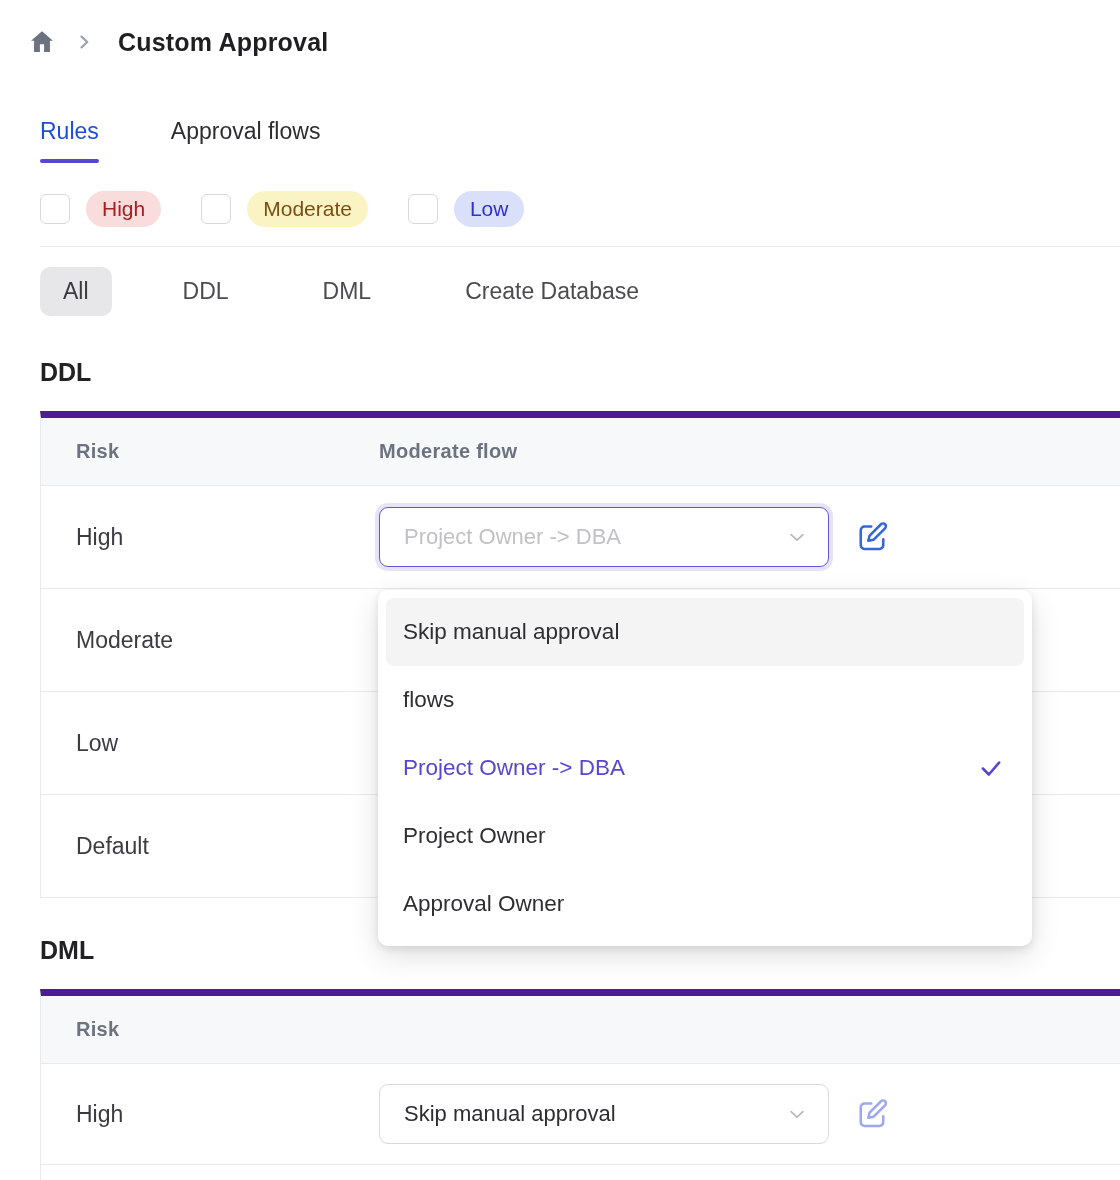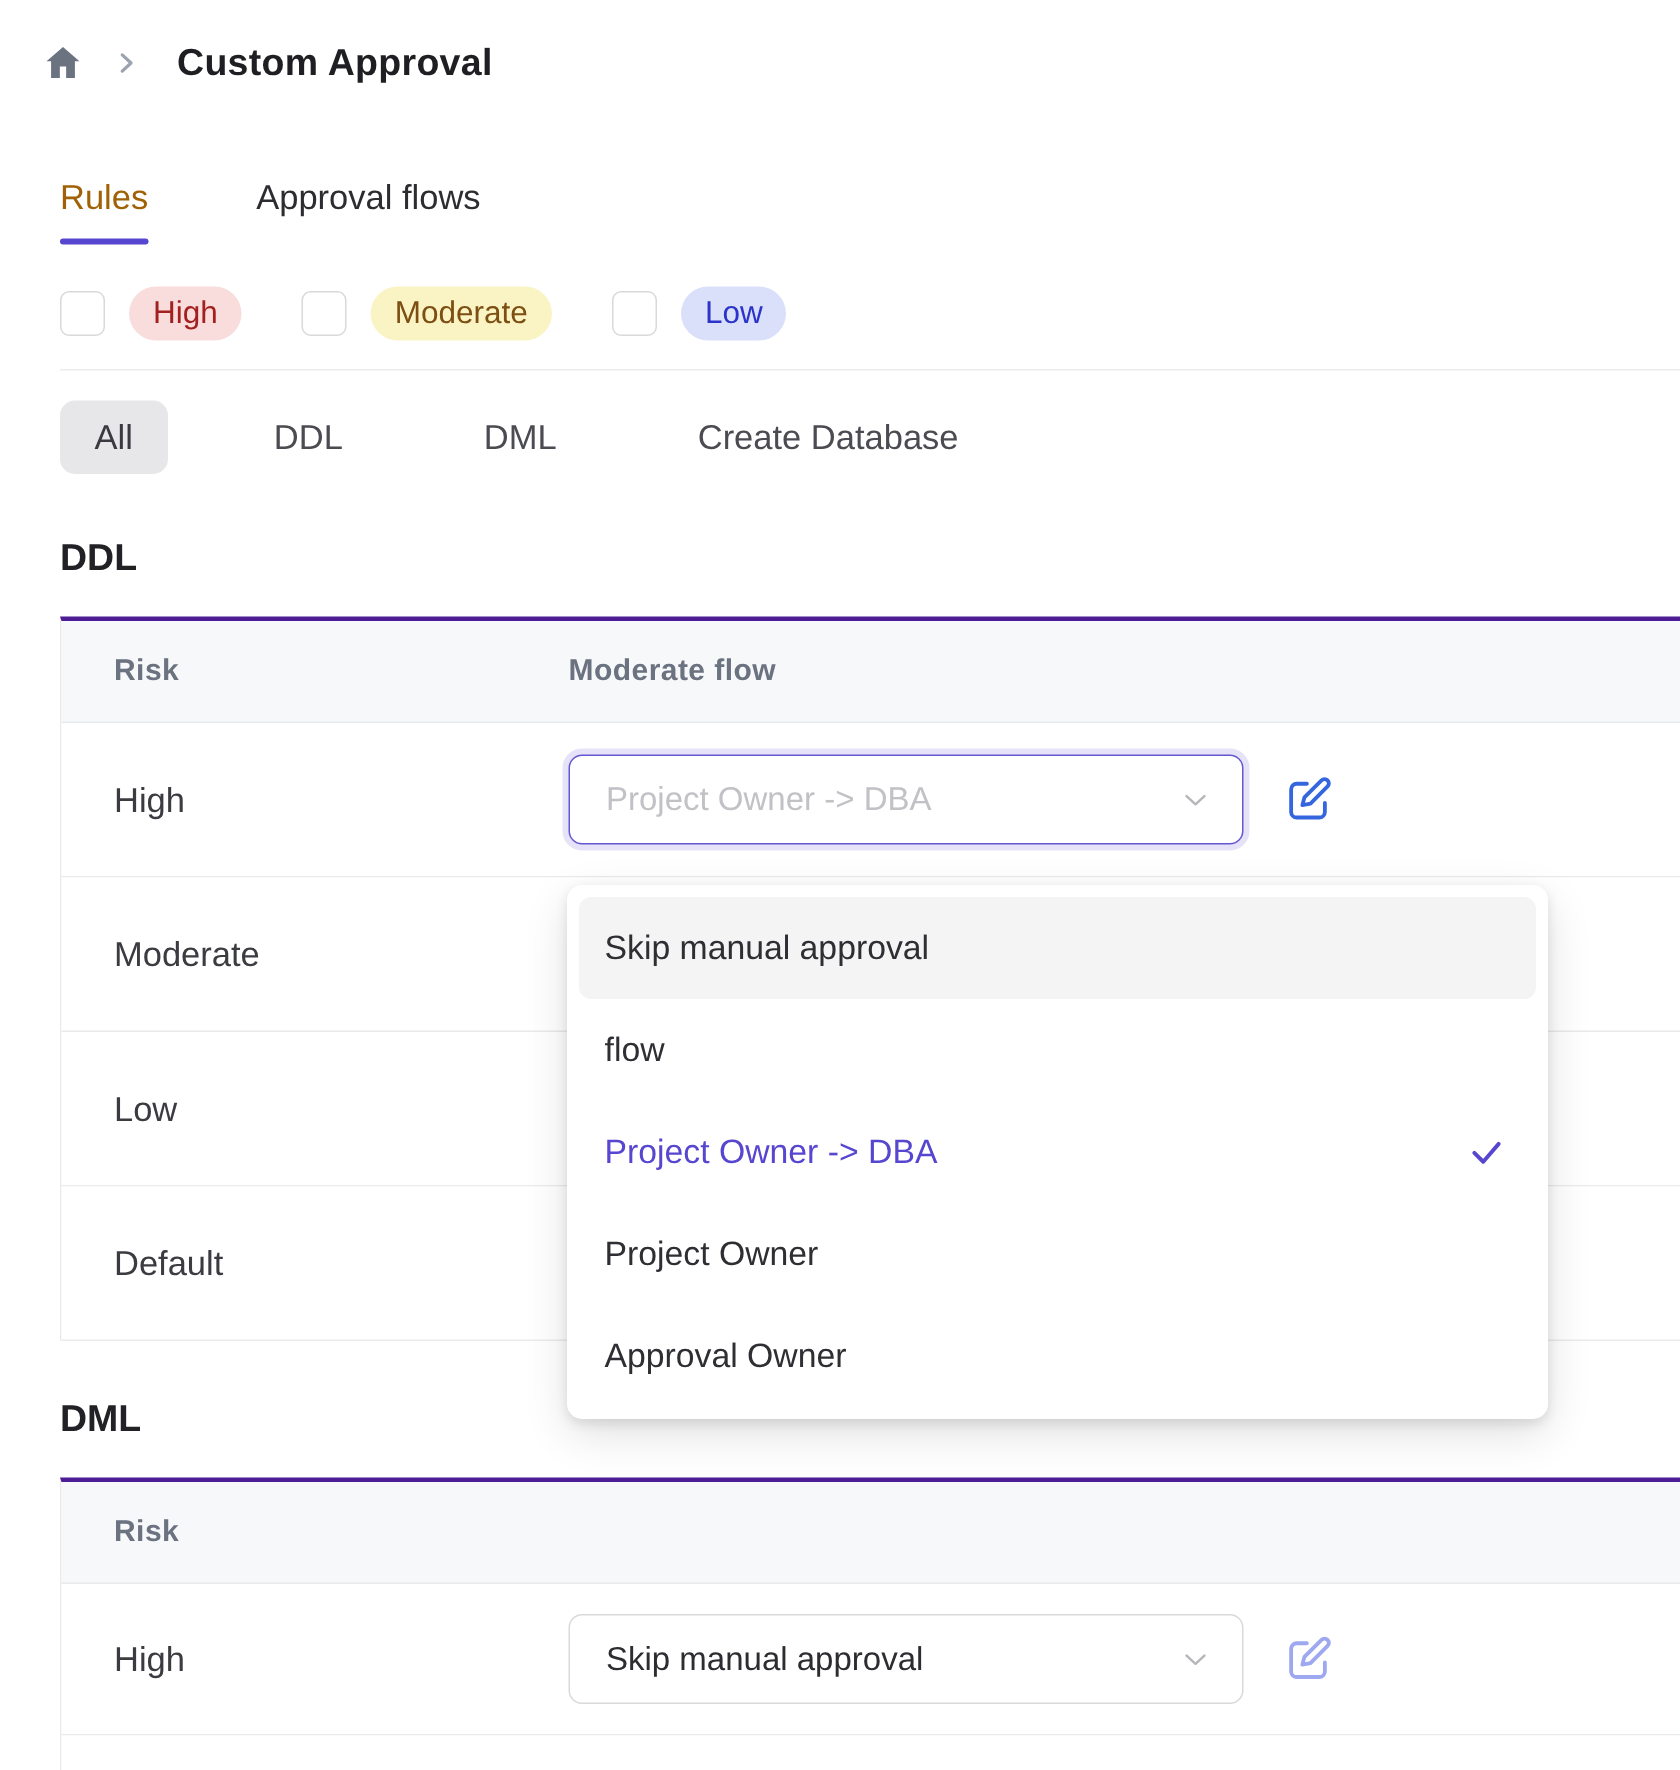--- a/index.html
+++ b/index.html
@@ -14,21 +14,21 @@
 
   
   .breadcrumb { display: flex; align-items: center; gap: 18px; padding: 22px 12px 0 28px; height: 40px; }
   .home-icon svg { display: block; }
   .crumb-chevron svg { display: block; }
   .page-title { font-size: 25px; font-weight: 700; color: #1f1f23; letter-spacing: .2px; margin-left: 6px; }
 
   
   .tabs { display: flex; gap: 72px; margin: 56px 0 0 40px; }
   .tab { font-size: 23px; color: #2d2d31; cursor: pointer; }
-  .tab.active { color: #a16207; }
+  .tab.active { color: #1d4ed8; }
   .tab .underline { height: 4px; border-radius: 2px; background: transparent; margin-top: 14px; }
   .tab.active .underline { background: #5747d0; }
 
   
   .risk-filters { display: flex; align-items: center; gap: 40px; margin: 28px 0 0 40px; height: 36px; }
   .risk-filter { display: flex; align-items: center; gap: 16px; }
   .checkbox { width: 30px; height: 30px; border: 1.5px solid #d9d9dc; border-radius: 6px; background: #fff; box-sizing: border-box; }
   .badge { font-size: 21px; padding: 5px 16px; border-radius: 999px; line-height: 1.25; }
   .badge-high { background: #f9dddd; color: #a32020; }
   .badge-moderate { background: #faf4c5; color: #7d4e12; }
@@ -39,21 +39,21 @@
   
   .category-filters { display: flex; align-items: center; gap: 48px; margin: 17px 0 0 40px; height: 54px; }
   .category-item { font-size: 23px; color: #4b4b52; padding: 11px 23px; border-radius: 10px; cursor: pointer; }
   .category-item.active { background: #e7e7e9; color: #3a3a40; }
 
   
   .section-title { font-size: 25px; font-weight: 700; color: #222226; margin: 40px 0 0 40px; }
   .section-title.dml { margin-top: 38px; }
 
   
-  .table { margin: 24px 0 0 40px; border-left: 1px solid #e9eaec; border-top: 3px solid #4c1d95; }
+  .table { margin: 24px 0 0 40px; border-left: 1px solid #e9eaec; border-top: 7px solid #4c1d95; }
   .thead { display: flex; background: #f7f8fa; height: 67px; align-items: center; border-bottom: 1px solid #e9eaec; }
   .th { font-size: 20px; font-weight: 700; color: #6b7280; letter-spacing: .3px; }
   .col-risk { width: 338px; padding-left: 35px; box-sizing: border-box; }
   .tr { display: flex; align-items: center; height: 102px; border-bottom: 1px solid #e9eaec; background: #fff; }
   .tr.dml-high { height: 100px; }
   .td-risk { font-size: 23px; color: #3b3b41; }
   .td-flow { display: flex; align-items: center; }
 
   
   .select { width: 450px; height: 60px; box-sizing: border-box; background: #fff;
@@ -208,21 +208,21 @@
     <div class="tr">
       <div class="td-risk col-risk"></div>
     </div>
   </div>
 
   <div class="dropdown-menu">
     <div class="dropdown-item highlighted">
       <span>Skip manual approval</span>
     </div>
     <div class="dropdown-item">
-      <span>flow</span>
+      <span>flows</span>
     </div>
     <div class="dropdown-item selected">
       <span>Project Owner -&gt; DBA</span>
       <span class="check-icon">
         <svg width="26" height="26" viewBox="0 0 24 24" fill="none" stroke="#5747d0" stroke-width="2.4" stroke-linecap="round" stroke-linejoin="round">
           <path d="M4.5 12.5 10 18 19.5 7"></path>
         </svg>
       </span>
     </div>
     <div class="dropdown-item">

